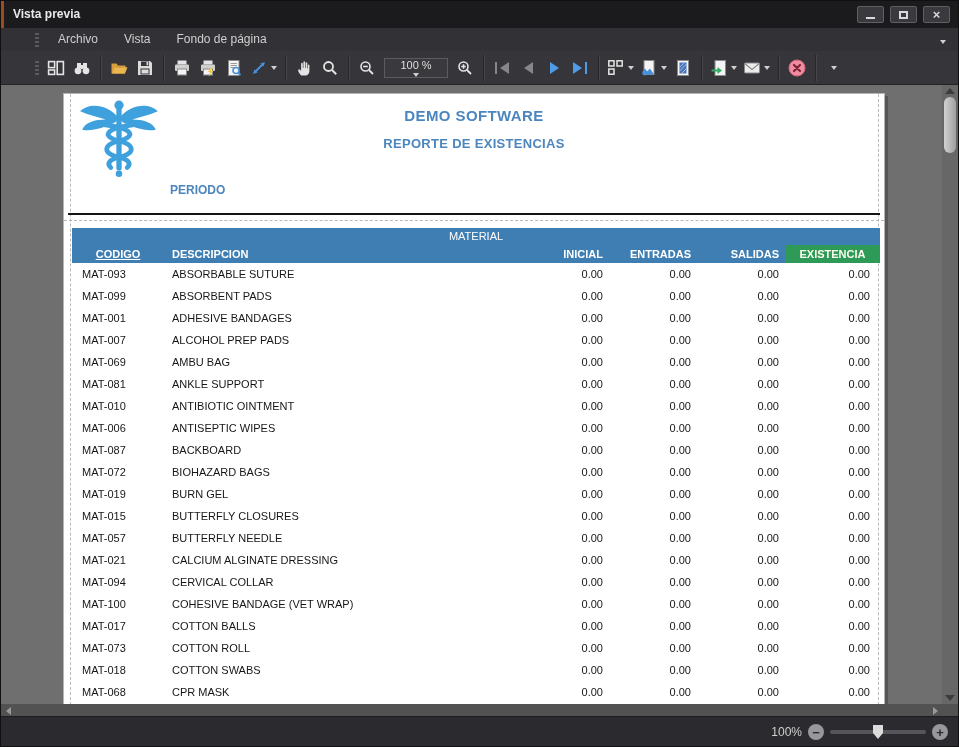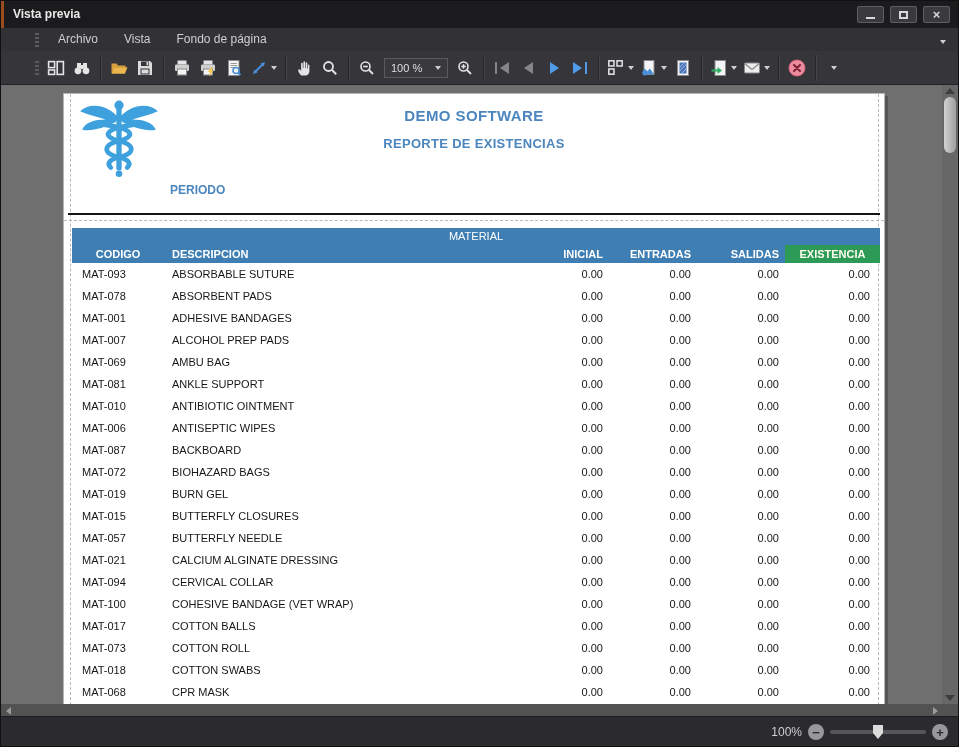--- a/index.html
+++ b/index.html
@@ -29,21 +29,21 @@
     border-right:3.5px solid transparent;border-top:4px solid #cfcfcf;}
 
   
   .toolbar{position:absolute;top:50px;left:0;right:0;height:34px;background:#35353a;
     border-bottom:1px solid #232327;display:flex;align-items:center;}
   .toolbar .grip{margin-left:34px;margin-right:4px;}
   .tbtn{height:26px;min-width:26px;padding:0 3px;display:flex;align-items:center;justify-content:center;
     border-radius:2px;cursor:default;gap:3px;}
   .tsep{width:1px;height:26px;background:#26262a;box-shadow:1px 0 0 #46464b;margin:0 5px;}
   .combo{width:64px;height:20px;background:#3a3a3e;border:1px solid #5c5c60;color:#dfdfdf;
-    font-size:11px;display:flex;align-items:center;justify-content:space-between;padding:0 6px;margin:0 4px;}
+    font-size:11px;display:flex;align-items:center;justify-content:space-between;padding:0 6px;margin:0 4px;flex-direction:column;}
   .tri-r{width:0;height:0;border-top:6px solid transparent;border-bottom:6px solid transparent;}
   .tri-l{width:0;height:0;border-top:6px solid transparent;border-bottom:6px solid transparent;}
   .nav-blue .tri-r{border-left:9px solid #4f9be8;}
   .nav-gray .tri-l{border-right:9px solid #85858a;}
   .nav-bar-b{width:2.5px;height:12px;background:#4f9be8;}
   .nav-bar-g{width:2.5px;height:12px;background:#85858a;}
 
   
   .preview{position:absolute;top:84px;left:0;right:0;bottom:30px;background:#6f6f6f;overflow:hidden;}
   .page{position:absolute;left:62px;top:8px;width:822px;height:613px;background:#ffffff;
@@ -56,21 +56,21 @@
     font-size:15px;font-weight:bold;letter-spacing:.4px;}
   .rtitle{position:absolute;left:0;right:0;top:42px;text-align:center;color:#4c86be;
     font-size:13px;font-weight:bold;letter-spacing:.3px;}
   .periodo{position:absolute;left:106px;top:89px;color:#4c86be;font-size:12px;font-weight:bold;}
   .black-line{position:absolute;left:4px;right:4px;top:119px;height:2px;background:#141414;}
 
   .rtable{position:absolute;left:8px;top:134px;width:808px;font-size:11px;}
   .band{height:17px;background:#3f7eb2;color:#fff;font-weight:normal;text-align:center;line-height:17px;}
   .thead,.trow{display:grid;grid-template-columns:92px 357px 88px 88px 88px 95px;align-items:center;}
   .thead{height:18px;background:#3f7eb2;color:#fff;font-weight:bold;}
-  .thead .c0{text-align:center;}
+  .thead .c0{text-align:center;text-decoration:underline;}
   .c1{padding-left:8px;}
   .c2,.c3,.c4{text-align:right;padding-right:6px;}
   .thead .c5{background:#2d9a57;height:18px;line-height:18px;text-align:center;color:#fdfdee;}
   .trow{height:22px;color:#161616;}
   .trow .c0{padding-left:10px;}
   .trow .c5{text-align:right;padding-right:10px;}
 
   
   .vscroll{position:absolute;right:0;top:0;width:16px;bottom:12px;background:#676767;}
   .vthumb{position:absolute;left:2px;top:12px;width:12px;height:56px;border-radius:6px;
@@ -353,21 +353,21 @@
         <div>
             <div class="trow">
               <div class="c0">MAT-093</div>
               <div class="c1">ABSORBABLE SUTURE</div>
               <div class="c2">0.00</div>
               <div class="c3">0.00</div>
               <div class="c4">0.00</div>
               <div class="c5">0.00</div>
             </div>
             <div class="trow">
-              <div class="c0">MAT-078</div>
+              <div class="c0">MAT-099</div>
               <div class="c1">ABSORBENT PADS</div>
               <div class="c2">0.00</div>
               <div class="c3">0.00</div>
               <div class="c4">0.00</div>
               <div class="c5">0.00</div>
             </div>
             <div class="trow">
               <div class="c0">MAT-001</div>
               <div class="c1">ADHESIVE BANDAGES</div>
               <div class="c2">0.00</div>

